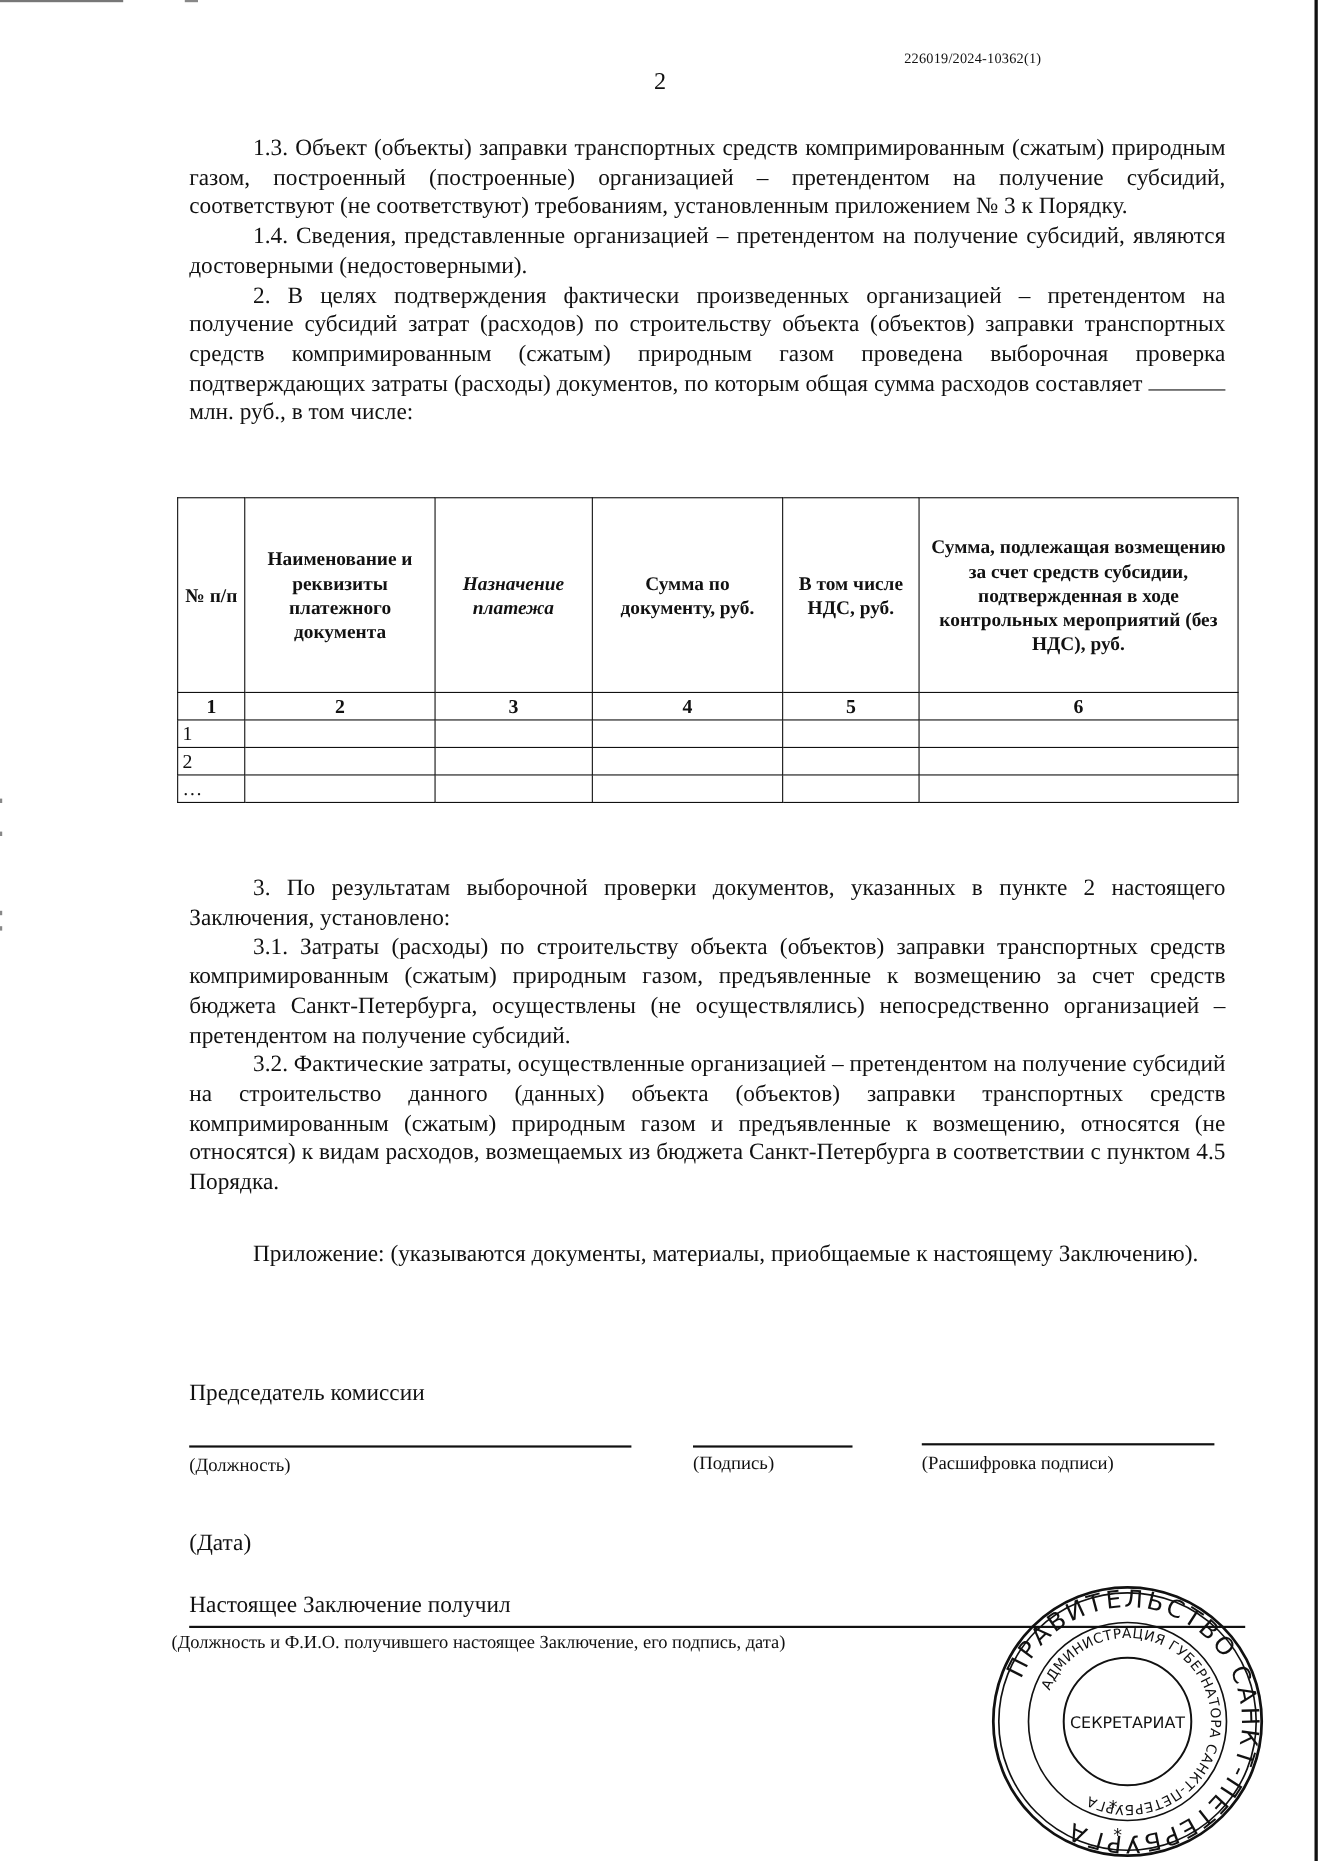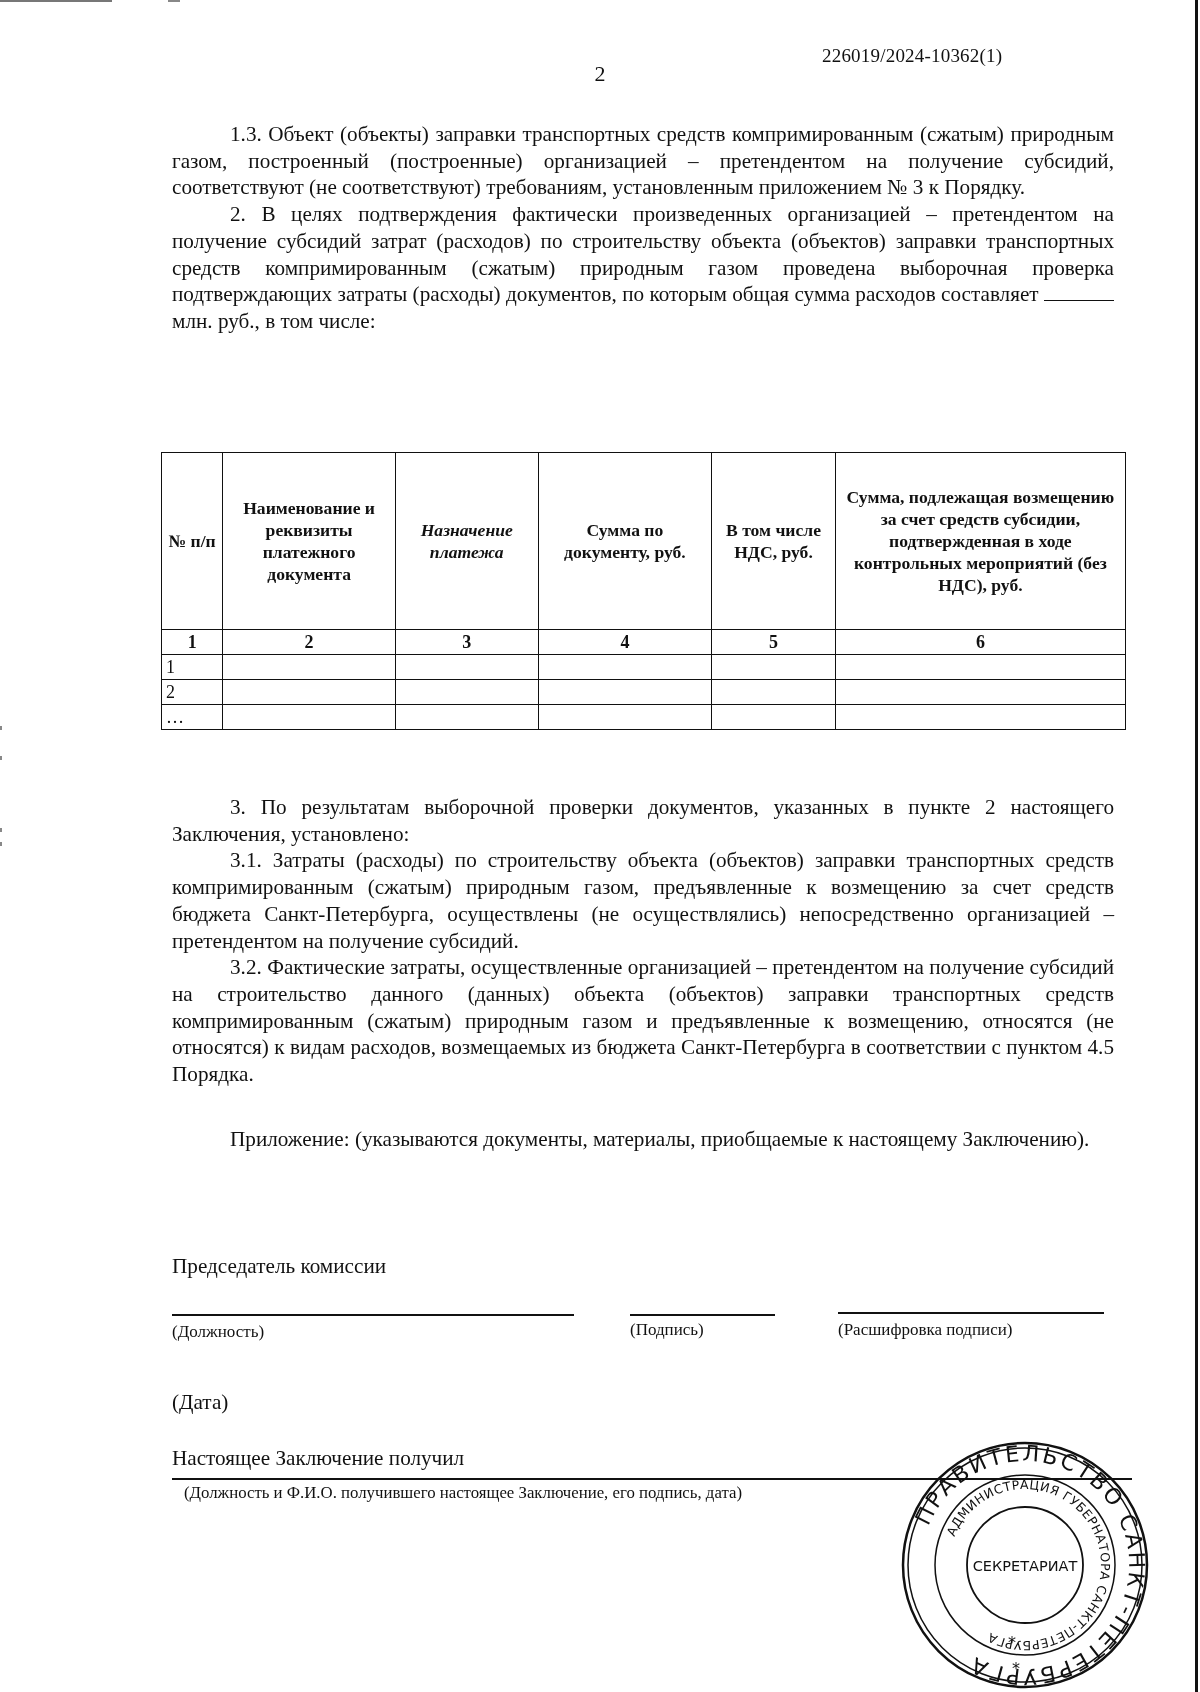--- a/index.html
+++ b/index.html
@@ -3,21 +3,21 @@
 <meta charset="utf-8">
 <style>
   html, body { margin: 0; padding: 0; background: #ffffff; }
   body { width: 1200px; height: 1692px; position: relative; overflow: hidden;
          font-family: "Liberation Serif", serif; color: #111; }
   .scan-top-line { position: absolute; left: 0; top: 0; width: 112px; height: 2px; background: #777; }
   .scan-top-mark { position: absolute; left: 168px; top: 0; width: 12px; height: 2px; background: #888; }
   .scan-right-border { position: absolute; right: 2px; top: 0; width: 3px; height: 1692px; background: #111; }
   .scan-left-dot { position: absolute; left: 0; width: 2px; height: 4px; background: #888; }
 
-  .doc-number { position: absolute; left: 822px; top: 45px; font-size: 19px; letter-spacing: 0.2px; }
+  .doc-number { position: absolute; left: 822px; top: 45px; font-size: 13px; letter-spacing: 0.2px; }
   .page-number { position: absolute; left: 0; width: 1200px; top: 61px; text-align: center; font-size: 22px; }
 
   .body-text { position: absolute; left: 172px; width: 942px; font-size: 21.2px; line-height: 26.7px; text-align: justify; font-family: Liberation Serif, serif; }
   .body-text p { margin: 0; text-indent: 58px; }
   .blank { display: inline-block; width: 70px; border-bottom: 1.5px solid #111; height: 18px; vertical-align: baseline; }
 
   table.payments { position: absolute; left: 161px; top: 452px; width: 965px; border-collapse: collapse;
                    font-family: "Liberation Serif", serif; }
   table.payments td, table.payments th { border: 1.6px solid #111; padding: 0 4px; }
   table.payments th { font-weight: bold; font-size: 17.6px; line-height: 22px; text-align: center; vertical-align: middle; height: 176px; }
@@ -41,20 +41,21 @@
 <div class="scan-left-dot" style="top:726px"></div>
 <div class="scan-left-dot" style="top:756px"></div>
 <div class="scan-left-dot" style="top:828px"></div>
 <div class="scan-left-dot" style="top:842px"></div>
 
 <div class="doc-number">226019/2024-10362(1)</div>
 <div class="page-number">2</div>
 
 <div class="body-text" style="top:121px">
   <p>1.3. Объект (объекты) заправки транспортных средств компримированным (сжатым) природным газом, построенный (построенные) организацией – претендентом на получение субсидий, соответствуют (не соответствуют) требованиям, установленным приложением № 3 к Порядку.</p>
+  <p>1.4. Сведения, представленные организацией – претендентом на получение субсидий, являются достоверными (недостоверными).</p>
   <p><span>2. В целях подтверждения фактически произведенных организацией – претендентом на получение субсидий затрат (расходов) по строительству объекта (объектов) заправки транспортных средств компримированным (сжатым) природным газом проведена выборочная проверка подтверждающих затраты (расходы) документов, по которым общая сумма расходов составляет</span> <span class="blank"></span> <span>млн. руб., в том числе:</span></p>
 </div>
 
 <table class="payments">
   <tbody>
       <tr>
     <th class="c1">№ п/п</th>
     <th class="c2">Наименование и реквизиты платежного документа</th>
     <th class="c3">Назначение платежа</th>
     <th class="c4">Сумма по документу, руб.</th>
@@ -115,21 +116,21 @@
 <div class="sig-caption" style="left:630px; top:1320px; width:145px">(Подпись)</div>
 
 <div class="sig-line" style="left:838px; top:1312px; width:266px"></div>
 <div class="sig-caption" style="left:838px; top:1320px; width:266px">(Расшифровка подписи)</div>
 
 <div class="plain-line" style="left:172px; top:1374px">(Дата)</div>
 
 <div class="plain-line" style="left:172px; top:1430px">Настоящее Заключение получил</div>
 
 <div class="sig-line" style="left:172px; top:1478px; width:960px"></div>
-<div class="sig-caption" style="left:184px; top:1483px; text-align:left; font-size:16.8px">(Должность и Ф.И.О. получившего настоящее Заключение, его подпись, дата)</div>
+<div class="sig-caption" style="left:156px; top:1483px; text-align:left; font-size:16.8px">(Должность и Ф.И.О. получившего настоящее Заключение, его подпись, дата)</div>
 
 <svg class="stamp" viewBox="0 0 250 250">
   <defs>
     <path id="outerArc" d="M 125,125 m -104,0 a 104,104 0 1,1 208,0 a 104,104 0 1,1 -208,0"></path>
     <path id="innerArc" d="M 125,125 m -76,0 a 76,76 0 1,1 152,0 a 76,76 0 1,1 -152,0"></path>
   </defs>
   <circle cx="125" cy="125" r="122" fill="none" stroke="#111" stroke-width="2.5"></circle>
   <circle cx="125" cy="125" r="117" fill="none" stroke="#111" stroke-width="1.5"></circle>
   <circle cx="125" cy="125" r="90" fill="none" stroke="#111" stroke-width="1.5"></circle>
   <circle cx="125" cy="125" r="58" fill="none" stroke="#111" stroke-width="1.8"></circle>

